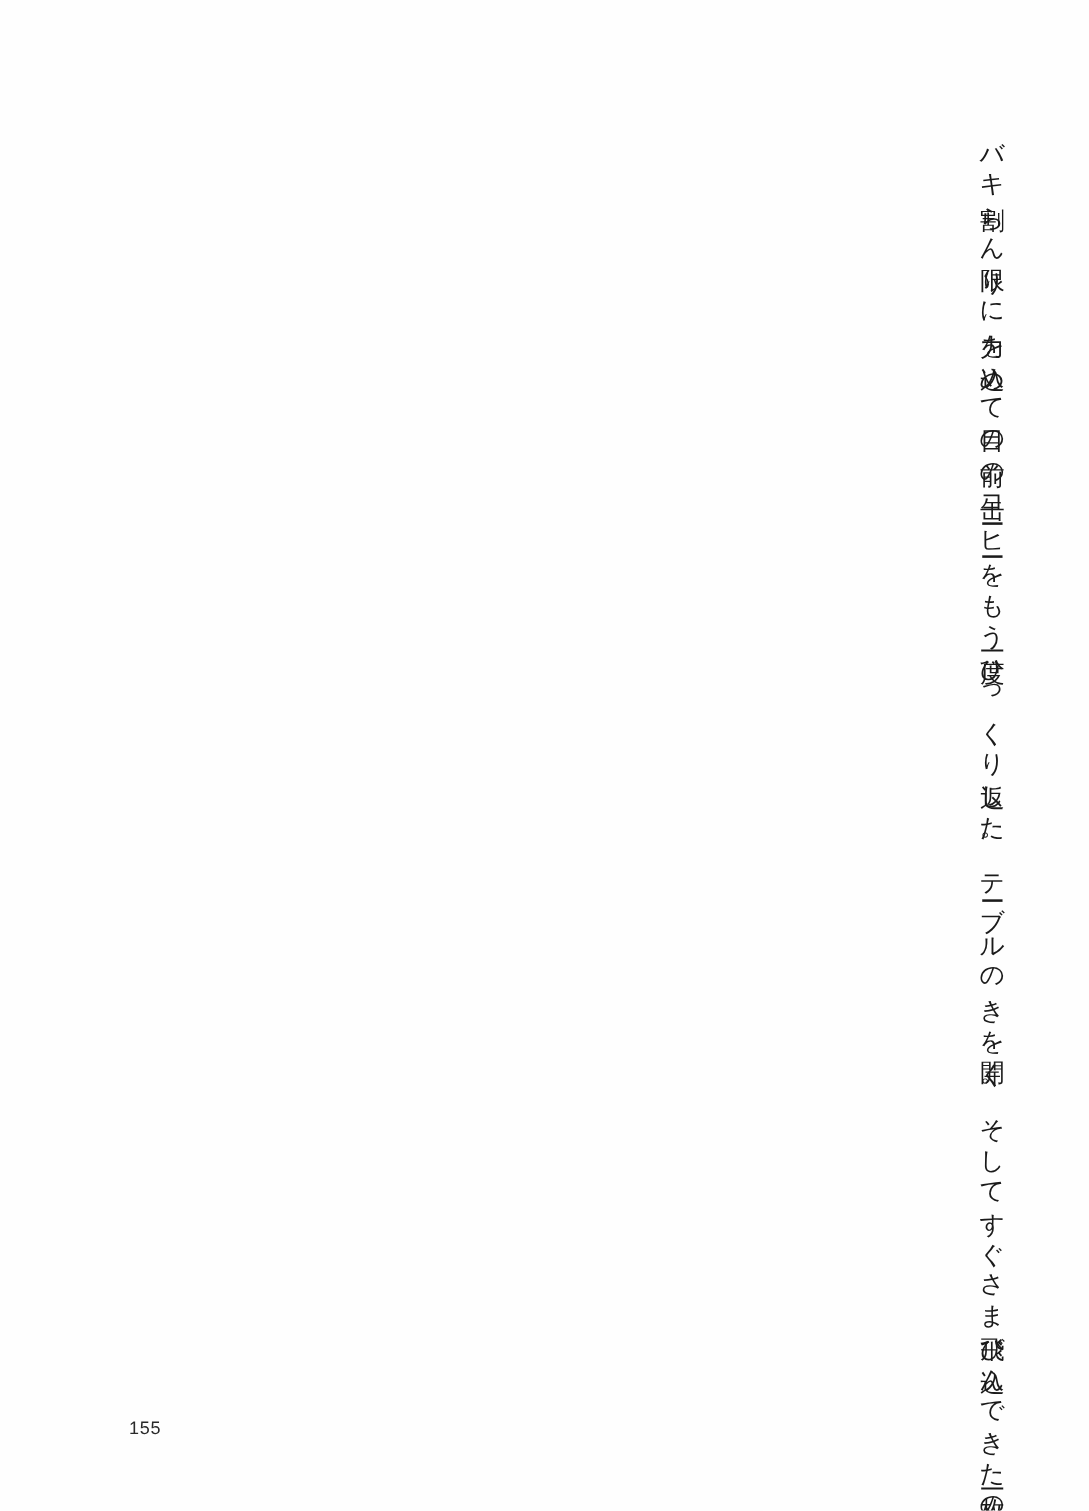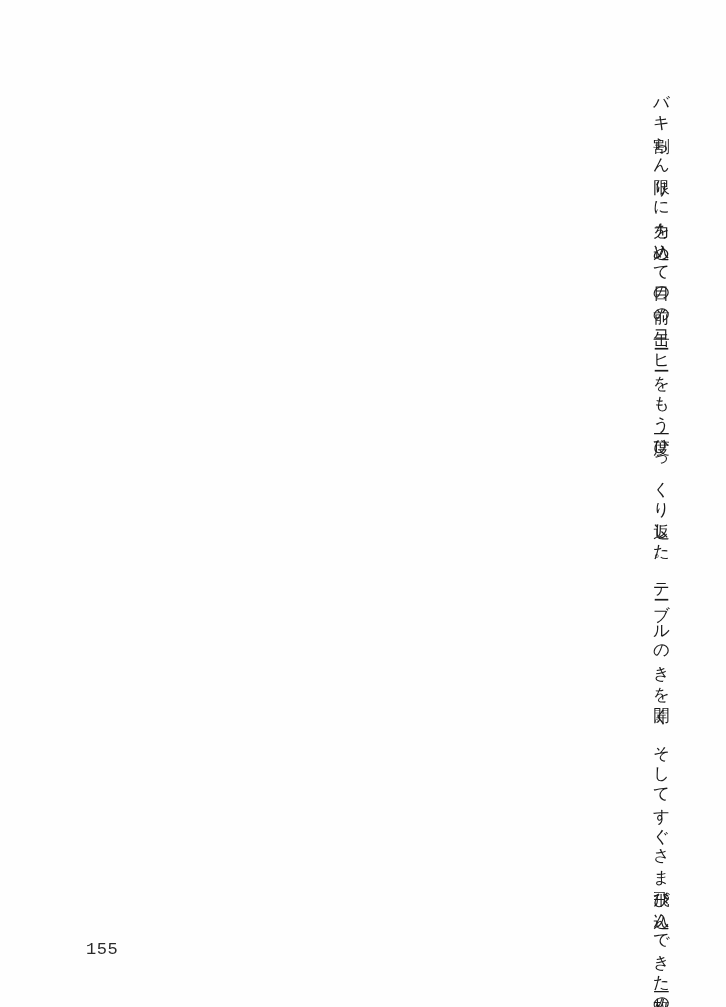--- a/index.html
+++ b/index.html
@@ -51,23 +51,23 @@
     height: 100%;
     white-space: nowrap;
     margin-left: 3px;
     color: #1a1a1a;
   }
 
   .page-number {
     position: absolute;
     left: 86px;
     bottom: 48px;
-    font-size: 17px;
+    font-size: 12px;
     letter-spacing: 0.5px;
-    font-family: Liberation Mono, monospace;
+    font-family: Liberation Sans, sans-serif;
     color: #2a2a2a;
   }
 </style>
 </head>
 <body>
 
 <div id="page">
 
   <div id="text-area">
 

